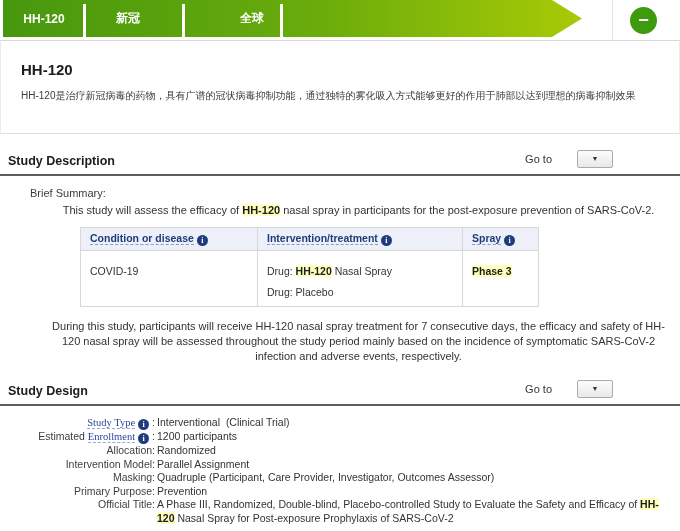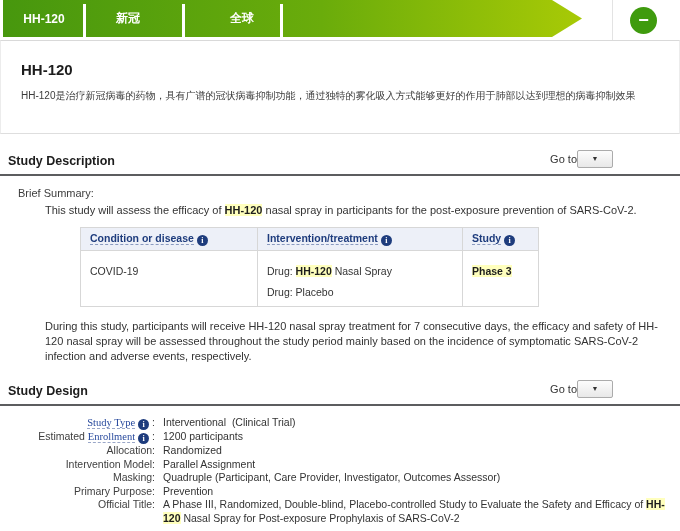--- a/index.html
+++ b/index.html
@@ -39,30 +39,30 @@
   .card h1 { margin:0 0 9px; font-size:15px; color:#1d1d1d; }
   .card p  { margin:0; font-size:10px; line-height:17px; color:#3c3c3c; }
 
   
   .sec-head {
     display:flex; justify-content:space-between; align-items:flex-end;
     margin-top:12px; padding:4px 67px 6px 8px; border-bottom:2px solid #5c5d5f;
   }
   .sec-head h2 { margin:0; font-size:12.5px; color:#1c1c1c; }
   .goto { display:flex; align-items:center; }
-  .goto-label { color:#333; margin-right:0; }
+  .goto-label { color:#333; margin-right:25px; }
   .goto-btn {
     width:36px; height:18px; padding:0; cursor:pointer;
     background:linear-gradient(#fcfcfc,#e8e8e8); border:1px solid #ababab; border-radius:2px;
     font-size:7px; color:#333; line-height:16px;
   }
 
   .sec-body { padding:11px 8px 0 18px; }
-  .blk-label { margin:0 0 4px; color:#3d3d3d; }
-  .blk-text  { margin:0 0 0 27px; line-height:15px; color:#333; }
+  .blk-label { margin:0 12px 4px; color:#3d3d3d; }
+  .blk-text  { margin:0 0 0 27px; line-height:15px; color:#333;text-align:center; }
   .blk-text.wide { max-width:648px; }
 
   .hl { background:#ffffbd; font-weight:bold; color:#1d1d1d; }
 
   
   .ctable {
     margin:9px 0 12px 62px; border-collapse:collapse; table-layout:fixed;
     width:458px; font-size:10.5px;border-radius:17px;
   }
   .ctable th {
@@ -80,36 +80,36 @@
     font-weight:bold; font-family:"Liberation Serif", serif;
     margin-left:3px; vertical-align:-1px; cursor:pointer;
   }
 
   
   .drows { padding:10px 0 0 0; font-size:10.5px; }
   .drow { display:flex; line-height:13.5px; }
   .dlabel { width:155px; flex:none; text-align:right; color:#3f3f3f; }
   .dlink { color:#26489c; border-bottom:1px dashed #9aa7c8; text-decoration:none; cursor:pointer;font-family:Liberation Serif, serif; }
   .colon { margin-left:3px; }
-  .dvalue { margin-left:8px; width:512px; white-space:pre-wrap; color:#333; }
+  .dvalue { margin-left:2px; width:512px; white-space:pre-wrap; color:#333; }
 </style>
 </head>
 <body>
 
 <div class="topbar">
   <div class="arrow">
     <div class="seg" style="left:2px; width:78px">
       <span>HH-120</span>
     </div>
     <div class="sep" style="left:80px"></div>
     <div class="seg" style="left:83px; width:84px">
       <span>新冠</span>
     </div>
     <div class="sep" style="left:179px"></div>
-    <div class="seg" style="left:182px; width:114px">
+    <div class="seg" style="left:192px; width:114px">
       <span>全球</span>
     </div>
     <div class="sep" style="left:277px"></div>
   </div>
   <div class="vsep"></div>
   <button class="collapse-btn">
     <span>−</span>
   </button>
 </div>
 
@@ -135,21 +135,21 @@
     <table class="ctable">
       <colgroup>
           <col style="width:177px">
           <col style="width:205px">
           <col style="width:76px">
         </colgroup>
       <thead>
         <tr>
           <th><span class="hlink">Condition or disease</span><span class="info-icon">i</span></th>
           <th><span class="hlink">Intervention/treatment</span><span class="info-icon">i</span></th>
-          <th><span class="hlink">Study</span><span class="info-icon">i</span></th>
+          <th><span class="hlink">Spray</span><span class="info-icon">i</span></th>
         </tr>
       </thead>
       <tbody>
         <tr>
           <td>COVID-19</td>
           <td>
             <div class="iv-line"><span>Drug: </span><span class="hl">HH-120</span><span> Nasal Spray</span></div>
             <div class="iv-line iv2"><span>Drug: Placebo</span></div>
           </td>
           <td><span class="hl phase">Phase 3</span></td>

